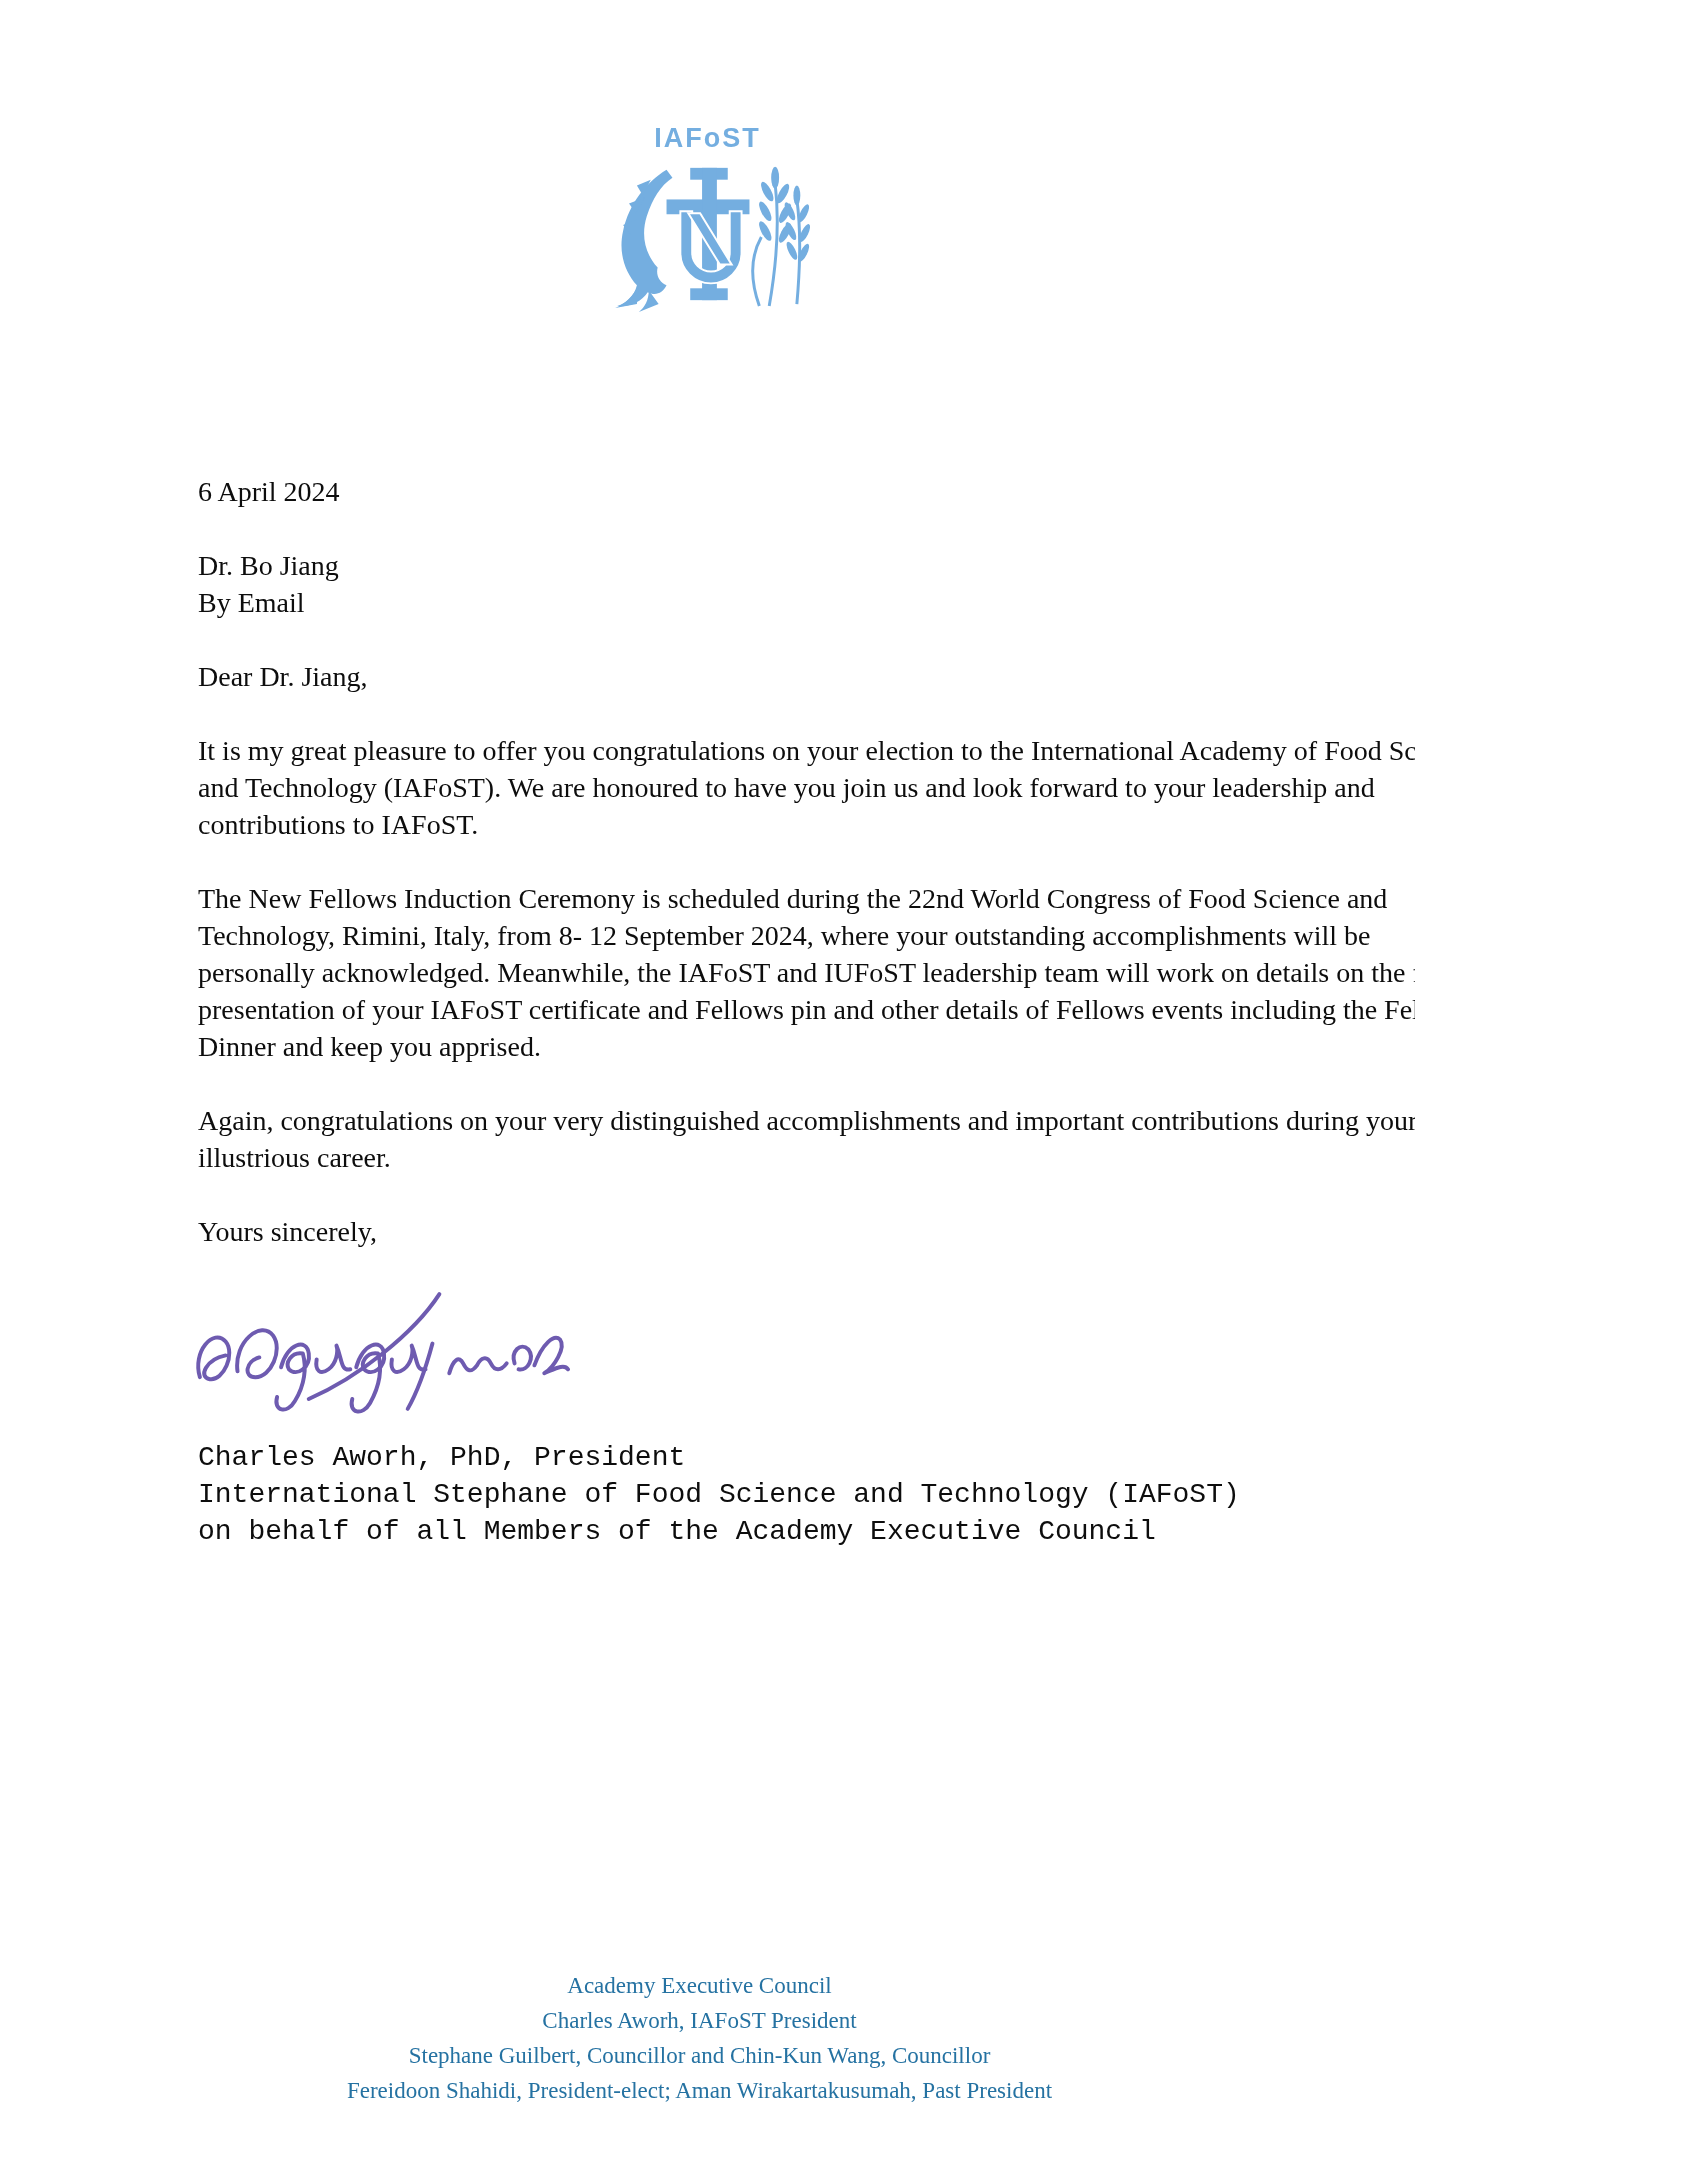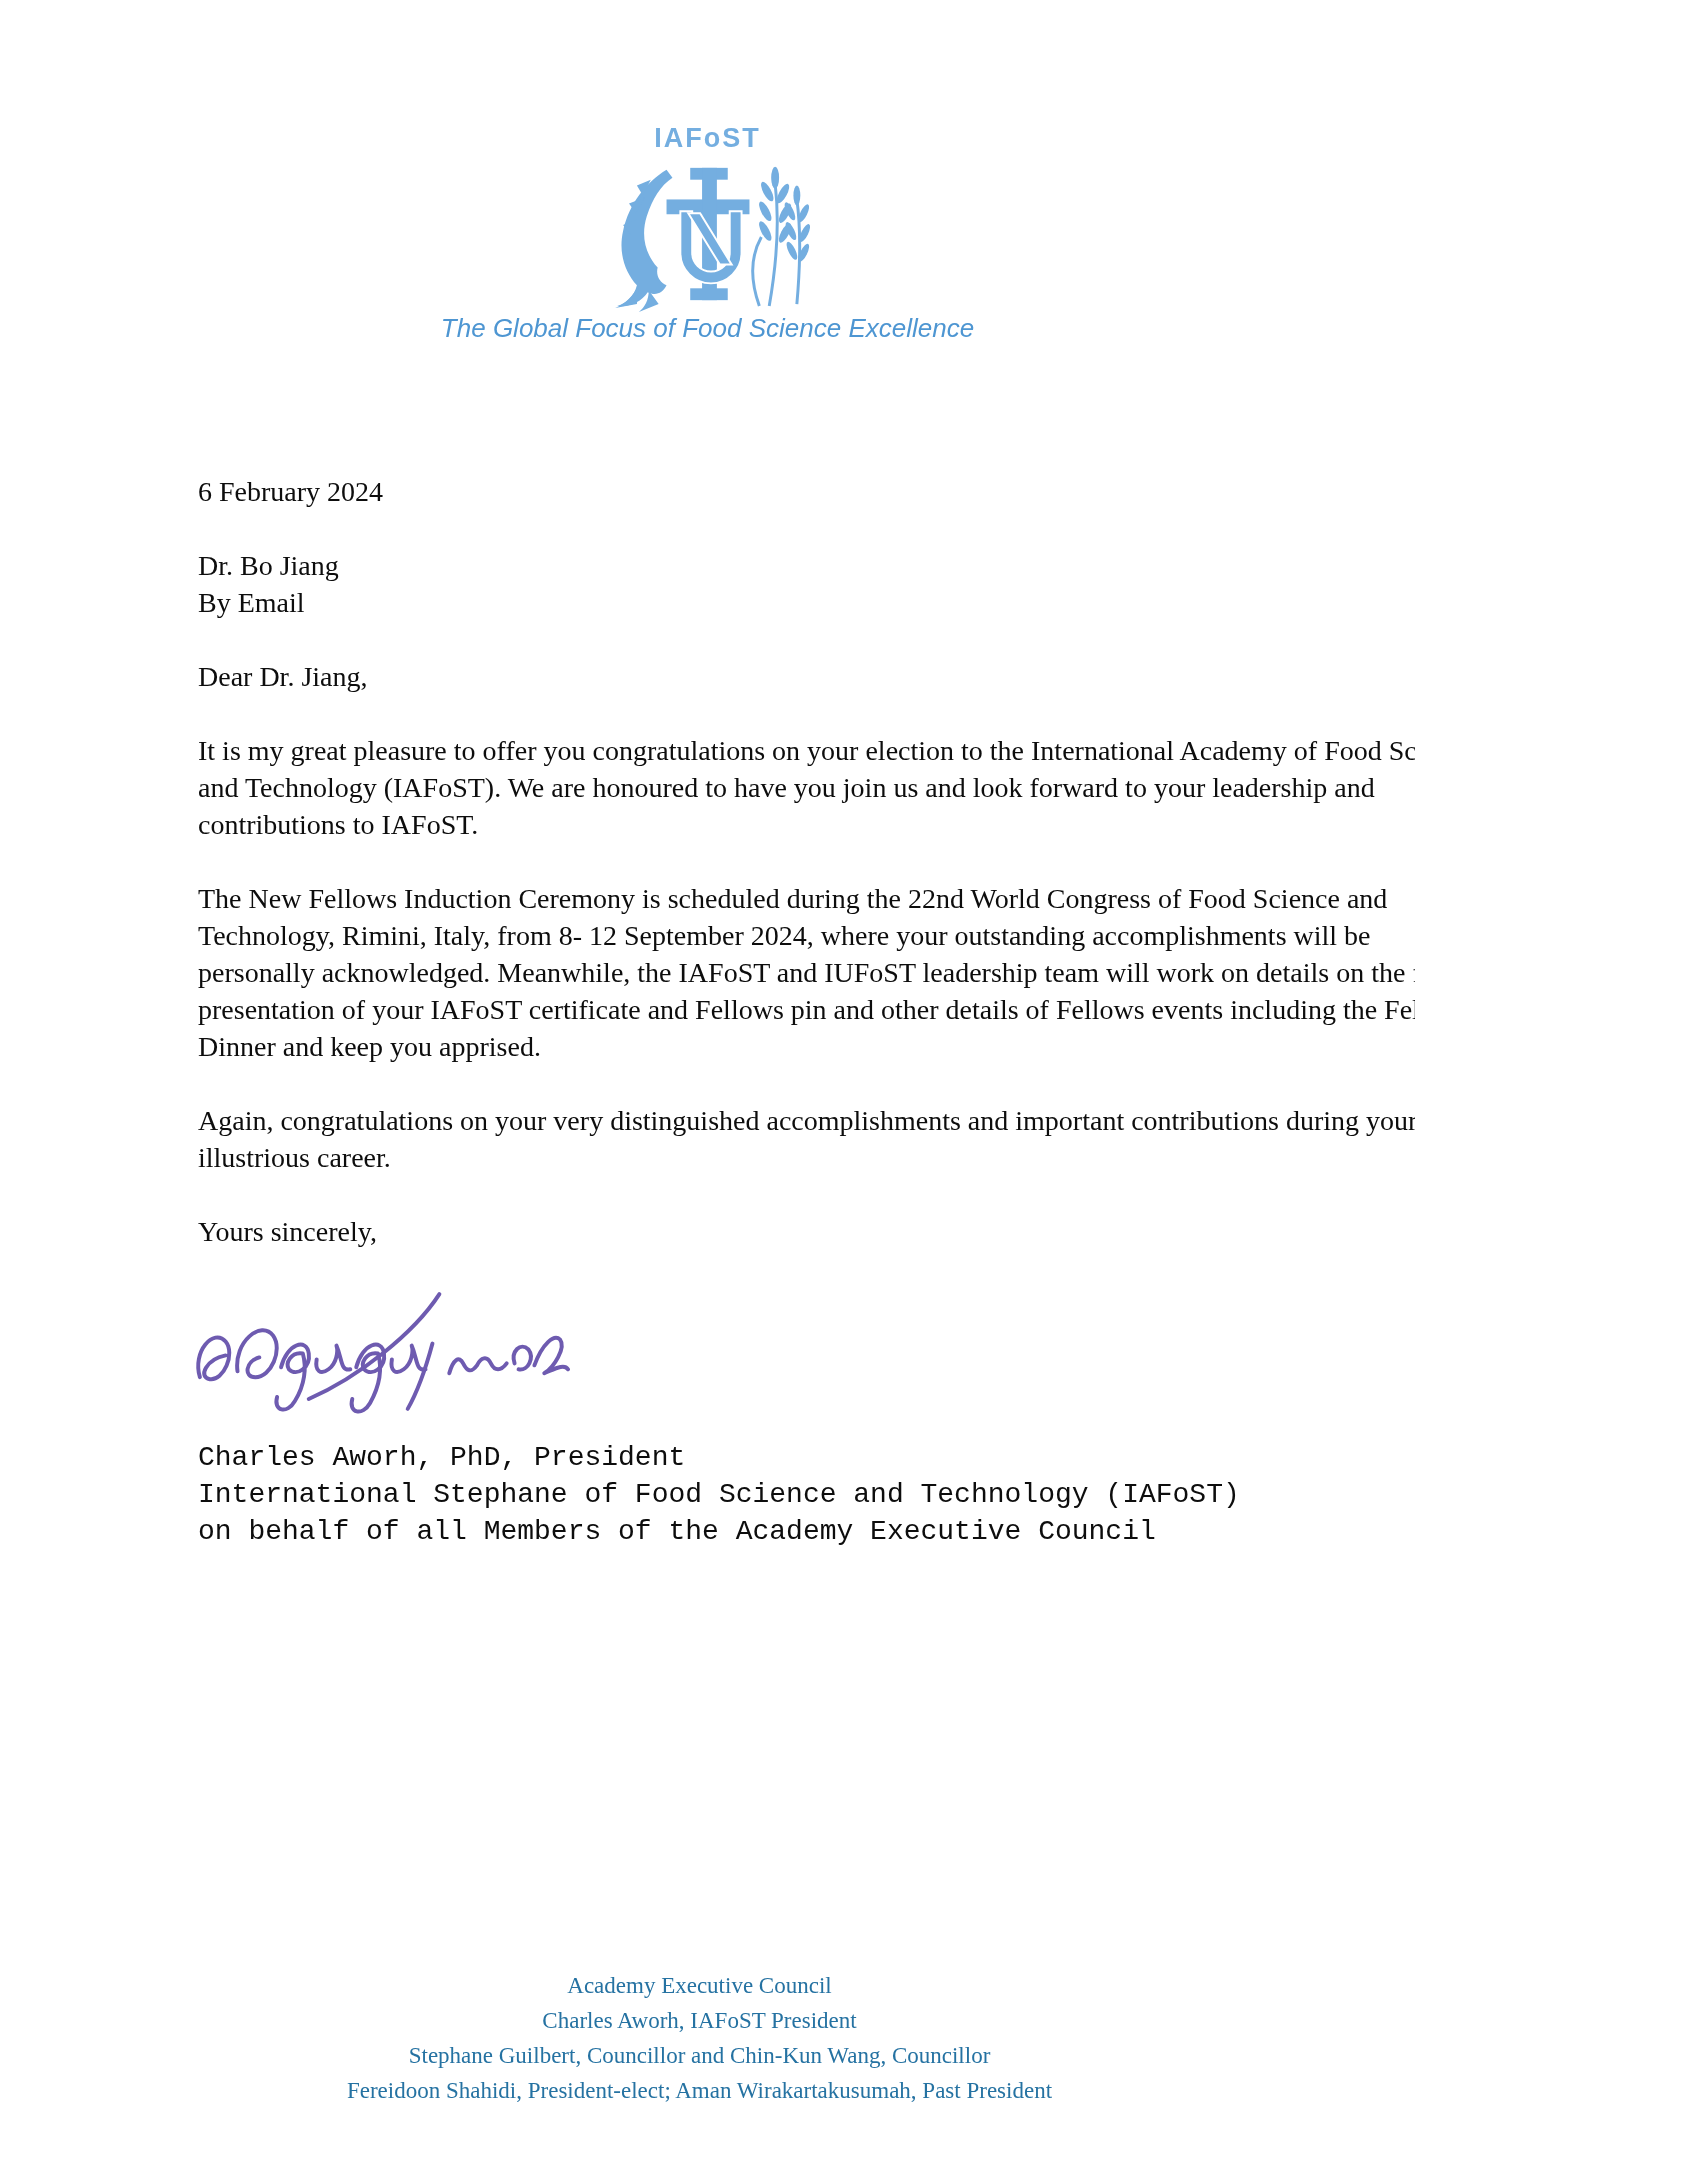--- a/index.html
+++ b/index.html
@@ -130,25 +130,24 @@
           <ellipse cx="189" cy="56" rx="3.5" ry="10" transform="rotate(-26 189 56)"></ellipse>
           <ellipse cx="203" cy="58" rx="3.5" ry="10" transform="rotate(26 203 58)"></ellipse>
           <ellipse cx="190" cy="76" rx="3.5" ry="10" transform="rotate(-26 190 76)"></ellipse>
           <ellipse cx="204" cy="78" rx="3.5" ry="10" transform="rotate(26 204 78)"></ellipse>
           <ellipse cx="191" cy="96" rx="3.5" ry="10" transform="rotate(-26 191 96)"></ellipse>
           <ellipse cx="203" cy="98" rx="3.5" ry="10" transform="rotate(26 203 98)"></ellipse>
         </g>
       </svg>
     </div>
 
-    <div class="tagline">The Global Focus of Food Science Excellence</div>
   </header>
 
   <main class="letter-body">
-    <p class="date">6 February 2024</p>
+    <p class="date">6 April 2024</p>
 
     <p class="address"><span>Dr. Bo Jiang</span><br><span>By Email</span></p>
 
     <p class="salutation">Dear Dr. Jiang,</p>
 
     <div>
         <p class="para">It is my great pleasure to offer you congratulations on your election to the International Academy of Food Science and Technology (IAFoST). We are honoured to have you join us and look forward to your leadership and contributions to IAFoST.</p>
         <p class="para">The New Fellows Induction Ceremony is scheduled during the 22nd World Congress of Food Science and Technology, Rimini, Italy, from 8- 12 September 2024, where your outstanding accomplishments will be personally acknowledged. Meanwhile, the IAFoST and IUFoST leadership team will work on details on the formal presentation of your IAFoST certificate and Fellows pin and other details of Fellows events including the Fellows Dinner and keep you apprised.</p>
         <p class="para">Again, congratulations on your very distinguished accomplishments and important contributions during your illustrious career.</p>
       </div>

